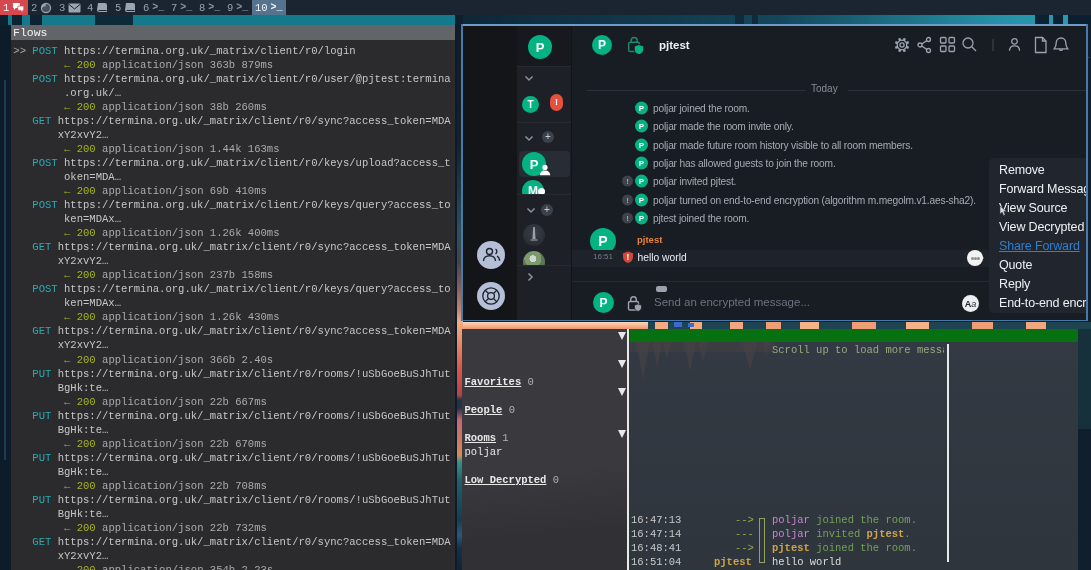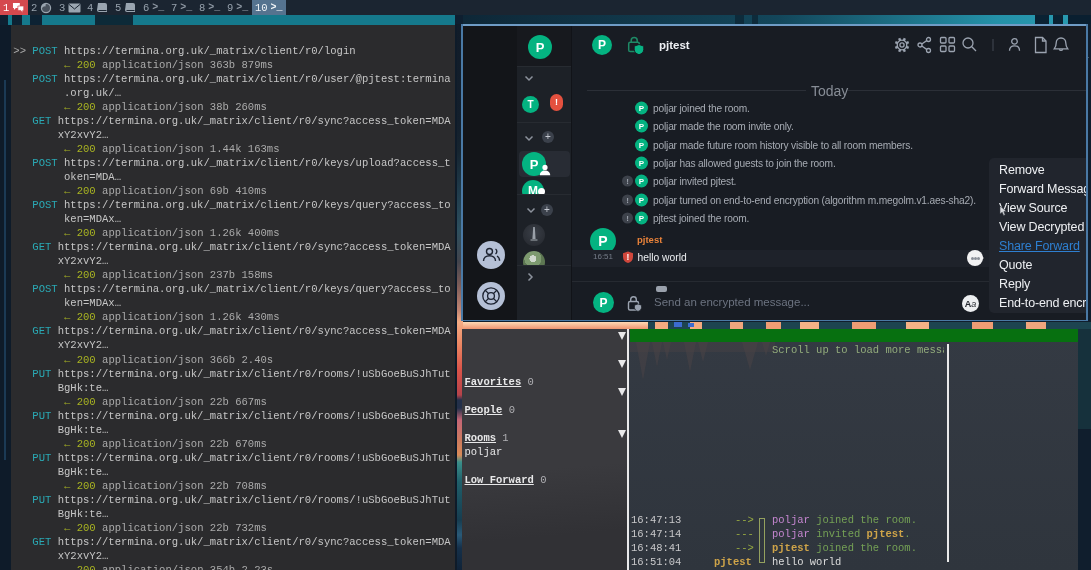--- a/index.html
+++ b/index.html
@@ -134,20 +134,21 @@
       </svg>
     <span>Thu 28 Mar</span>
     <svg width="11" height="11" viewBox="0 0 11 11">
         <circle cx="5.5" cy="5.5" r="4.8" fill="none" stroke="#aebbc3" stroke-width="1.2"></circle>
         <path d="M5.5 3 v2.8 l2 1.2" stroke="#aebbc3" fill="none" stroke-width="1.1"></path>
       </svg>
     <span>16:51</span>
   </div>
 </div>
 <div id="term1" class="abs">
+  <div id="t1title">Flows</div>
   <pre id="t1body"><span style="color:#a8a8a8;">&gt;&gt;</span> <span class="mth">POST</span> https://termina.org.uk/_matrix/client/r0/login
         <span class="ok">← 200</span> <span class="meta">application/json 363b 879ms</span>
    <span class="mth">POST</span> https://termina.org.uk/_matrix/client/r0/user/@pjtest:termina
         .org.uk/…
         <span class="ok">← 200</span> <span class="meta">application/json 38b 260ms</span>
    <span class="mth">GET</span> https://termina.org.uk/_matrix/client/r0/sync?access_token=MDA
        xY2xvY2…
         <span class="ok">← 200</span> <span class="meta">application/json 1.44k 163ms</span>
    <span class="mth">POST</span> https://termina.org.uk/_matrix/client/r0/keys/upload?access_t
         oken=MDA…
@@ -311,21 +312,21 @@
 
         <g transform="translate(160,0)">
           <path d="M8 2 c3 0 4.8 2.2 4.8 5 c0 3.5 1.4 5 2 5.8 h-13.6 c0.6-0.8 2-2.3 2-5.8 c0-2.8 1.8-5 4.8-5 Z"></path>
           <path d="M6.3 13.2 a1.8 1.8 0 0 0 3.4 0"></path>
         </g>
       </g>
     </svg>
 
     <div class="abs" style="left:16px;top:65.5px;width:219px;height:1px;background:#2b2f37;"></div>
     <div class="abs" style="left:277px;top:65.5px;width:238px;height:1px;background:#2b2f37;"></div>
-    <div class="abs" style="left:240px;top:59px;font-size:14px;color:#878d96;">Today</div>
+    <div class="abs" style="left:240px;top:59px;font-size:10px;color:#878d96;">Today</div>
 
     <div class="evrow" style="top:75px;">
         <div class="evav">P</div>
         <div class="evtx">poljar joined the room.</div>
       </div>
     <div class="evrow" style="top:93px;">
         <div class="evav">P</div>
         <div class="evtx">poljar made the room invite only.</div>
       </div>
     <div class="evrow" style="top:111.5px;">
@@ -419,21 +420,21 @@
   <div class="tree" style="left:222px;top:12.5px;border-left-width:6px;border-right-width:6px;border-top-width:30px;"></div>
   <div class="tree" style="left:236px;top:12.5px;border-left-width:5px;border-right-width:5px;border-top-width:20px;"></div>
   <div class="tree" style="left:280px;top:12.5px;border-left-width:8px;border-right-width:8px;border-top-width:28px;"></div>
   <div class="tree" style="left:300px;top:12.5px;border-left-width:4px;border-right-width:4px;border-top-width:14px;"></div>
   <div class="abs" style="left:168px;top:12.5px;width:145px;height:10px;background:#4b4346;opacity:0.4;"></div>
 
   <div class="t2row" style="top:2px;"><b><u>Favorites</u></b> <span class="cnt">0</span></div>
   <div class="t2row" style="top:30px;"><b><u>People</u></b> <span class="cnt">0</span></div>
   <div class="t2row" style="top:58px;"><b><u>Rooms</u></b> <span class="cnt">1</span></div>
   <div class="t2row" style="top:72px;">poljar</div>
-  <div class="t2row" style="top:100px;"><b><u>Low Forward</u></b> <span class="cnt">0</span></div>
+  <div class="t2row" style="top:100px;"><b><u>Low Decrypted</u></b> <span class="cnt">0</span></div>
   <div class="tri" style="top:3px;"></div>
   <div class="tri" style="top:31px;"></div>
   <div class="tri" style="top:59px;"></div>
   <div class="tri" style="top:101px;"></div>
 
   <div class="abs" style="left:165px;top:0;width:1.5px;height:241px;background:#e9e9ea;"></div>
   <div class="abs" style="left:485px;top:14.5px;width:1.5px;height:218px;background:#e9e9ea;"></div>
 
   <div class="abs" style="left:168px;top:0;width:448px;height:12.5px;background:#077010;"></div>
   <div class="abs" style="left:310px;top:14.5px;width:172px;height:13px;overflow:hidden;white-space:nowrap;color:#93ac7c;">Scroll up to load more messages</div>

